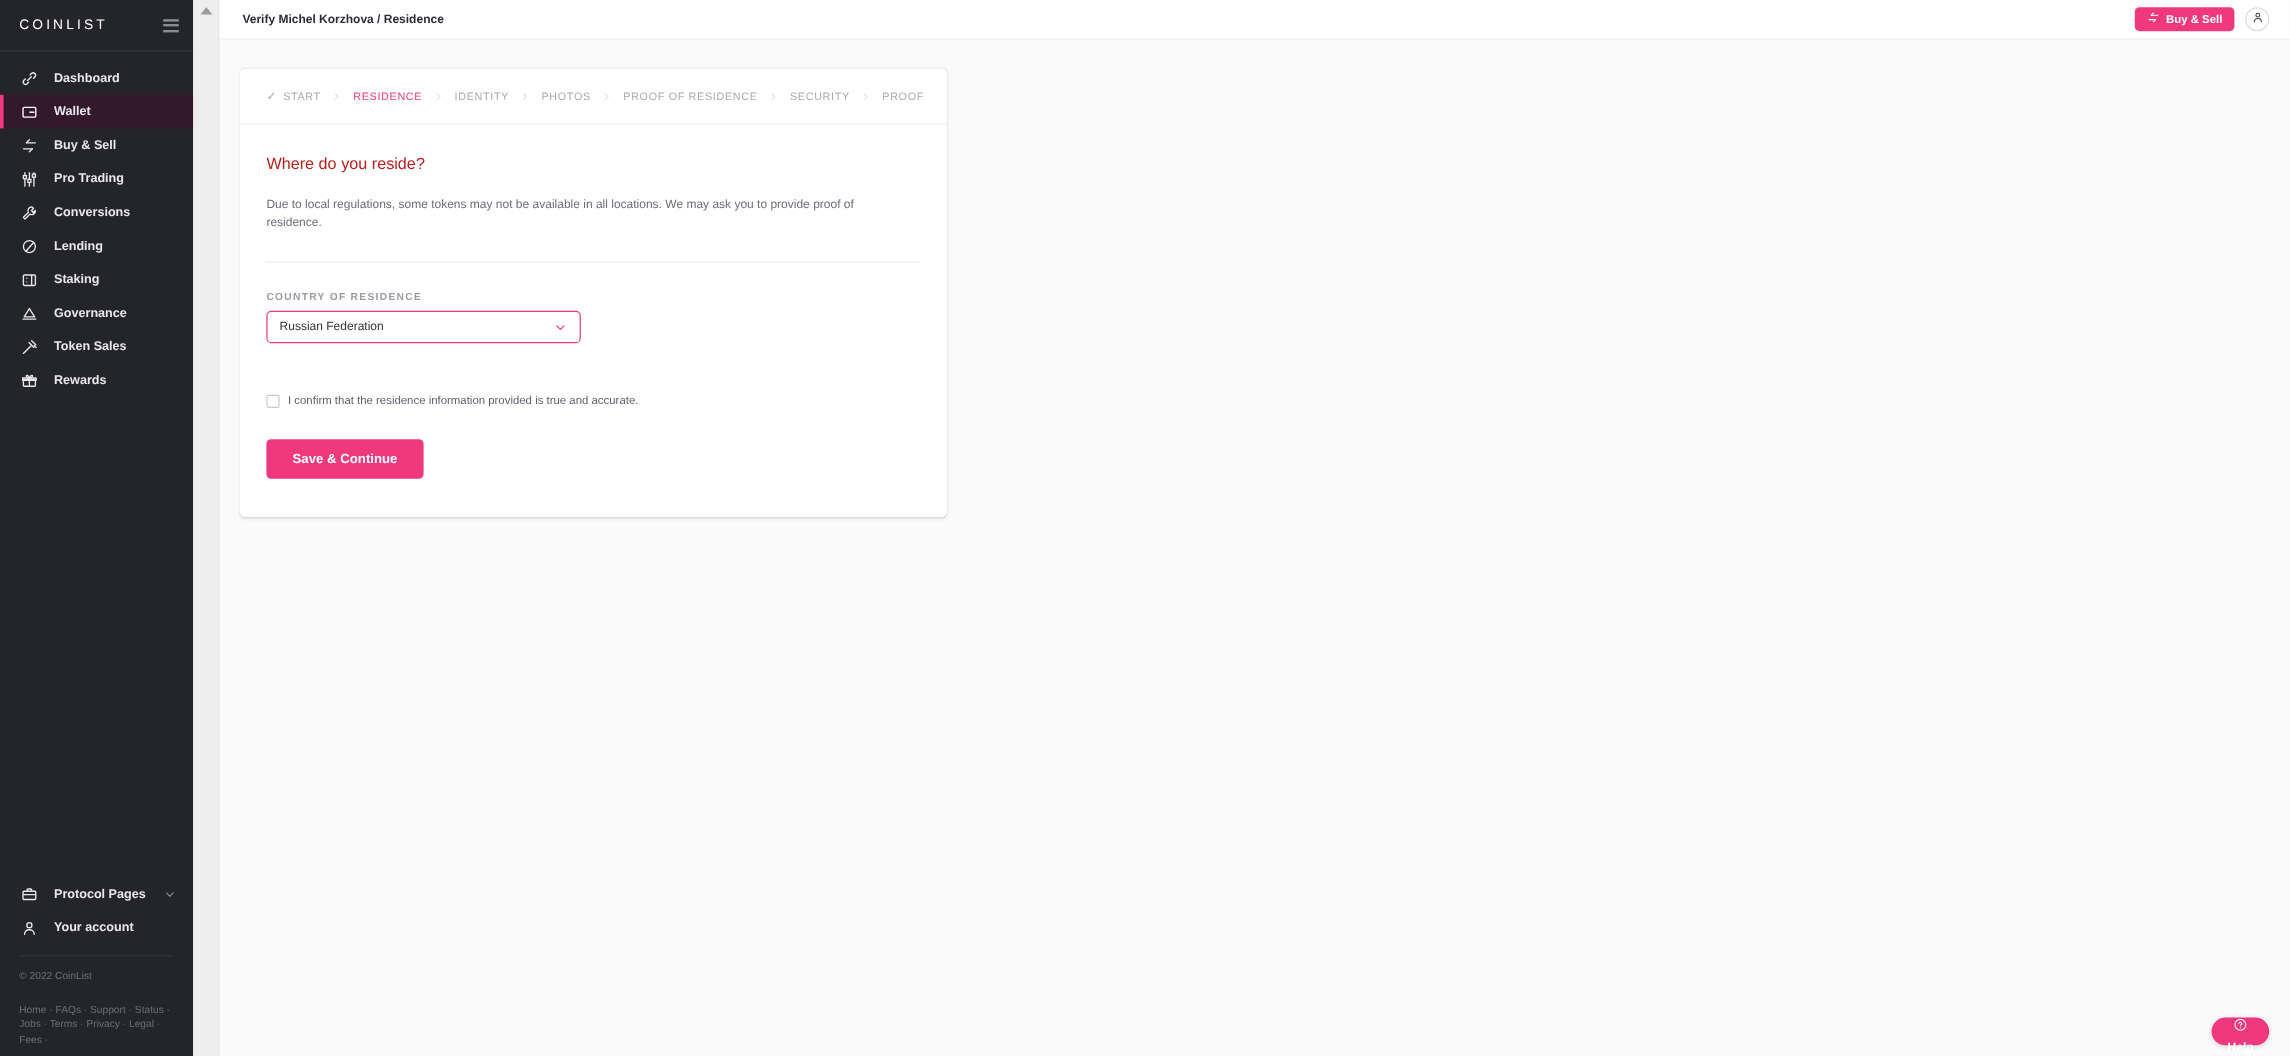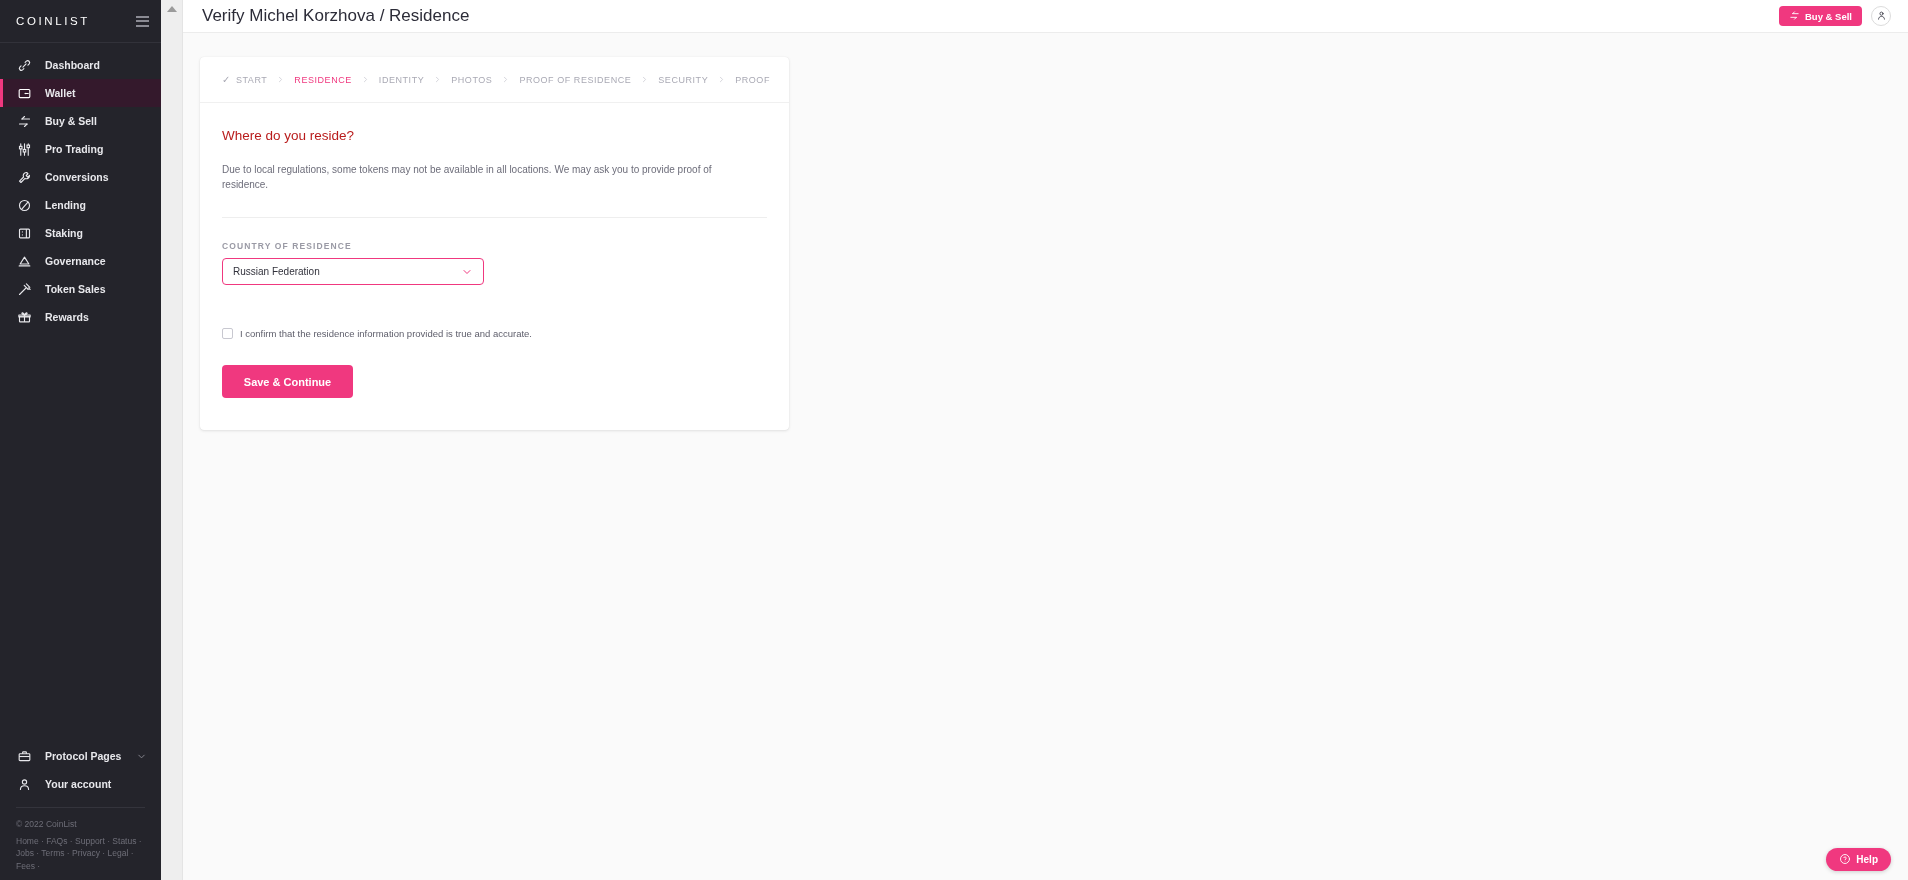--- a/index.html
+++ b/index.html
@@ -48,21 +48,21 @@
   #sidebar-spacer { flex: 1; }
 
   #sidebar-bottom { padding-bottom: 8px; }
   .nav-item.wide { padding-right: 14px; }
   .nav-item.wide .chev { margin-left: auto; }
   .chev svg { width: 11px; height: 11px; display: block; }
 
   #sidebar-sep { height: 1px; background: #34343c; margin: 9px 16px 0 16px; }
 
   #footer { padding: 10px 16px 0 16px; color: #6e6e78; font-size: 8.5px; line-height: 12.5px; }
-  #footer .copy { margin-bottom: 4px; }
+  #footer .copy { margin-bottom: 15px; }
 
   
   #scrollbar {
     position: absolute; left: 161px; top: 0;
     width: 22px; height: 880px; background: #eeeeee;
     border-right: 1px solid #e4e4e4;
   }
   #scroll-up {
     width: 100%; height: 18px; display: flex;
     align-items: center; justify-content: center;
@@ -79,21 +79,21 @@
   }
 
   
   #header {
     position: absolute; left: 183px; top: 0;
     width: 1725px; height: 33px;
     background: #ffffff; border-bottom: 1px solid #ececec;
     display: flex; align-items: center;
     padding: 0 17px 0 19px;
   }
-  #page-title { font-size: 17px; font-weight: normal; color: #2c2c38; }
+  #page-title { font-size: 10px; font-weight: bold; color: #2c2c38; }
   #header-actions { margin-left: auto; display: flex; align-items: center; gap: 9px; }
   #buysell-btn {
     height: 20px; background: #f0387f; color: #fff;
     border: none; border-radius: 4px;
     display: flex; align-items: center; gap: 5px;
     padding: 0 10px; font-size: 9.5px; font-weight: bold;
     cursor: pointer; font-family: inherit;
   }
   #buysell-btn svg { width: 11px; height: 11px; }
   #account-btn {
@@ -169,20 +169,21 @@
 
   
   #help-btn {
     position: absolute; right: 17px; bottom: 9px;
     height: 23px; background: #f0387f; color: #fff;
     border: none; border-radius: 12px;
     display: flex; align-items: center; gap: 5px;
     padding: 0 13px; font-size: 10px; font-weight: bold;
     cursor: pointer; font-family: inherit;
     box-shadow: 0 1px 4px rgba(0,0,0,0.18);
+    flex-direction: column;
   }
   #help-btn svg { width: 12px; height: 12px; }
 </style>
 </head>
 <body>
 
 <div id="sidebar">
 
   <div id="sidebar-top">
     <span class="logo">COINLIST</span>

